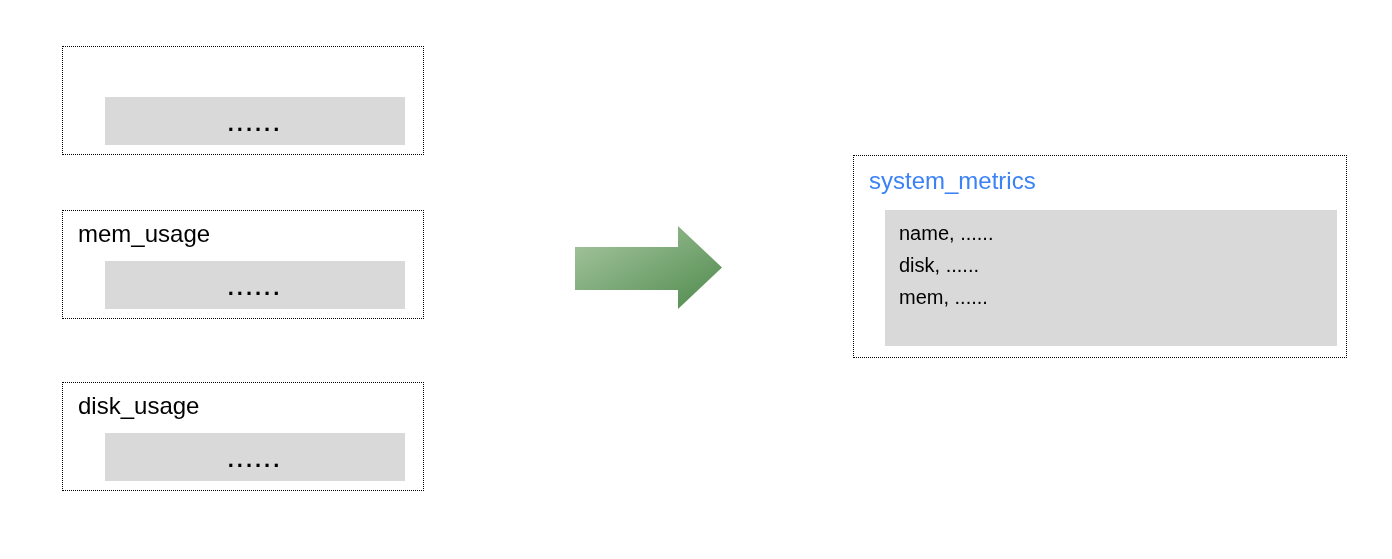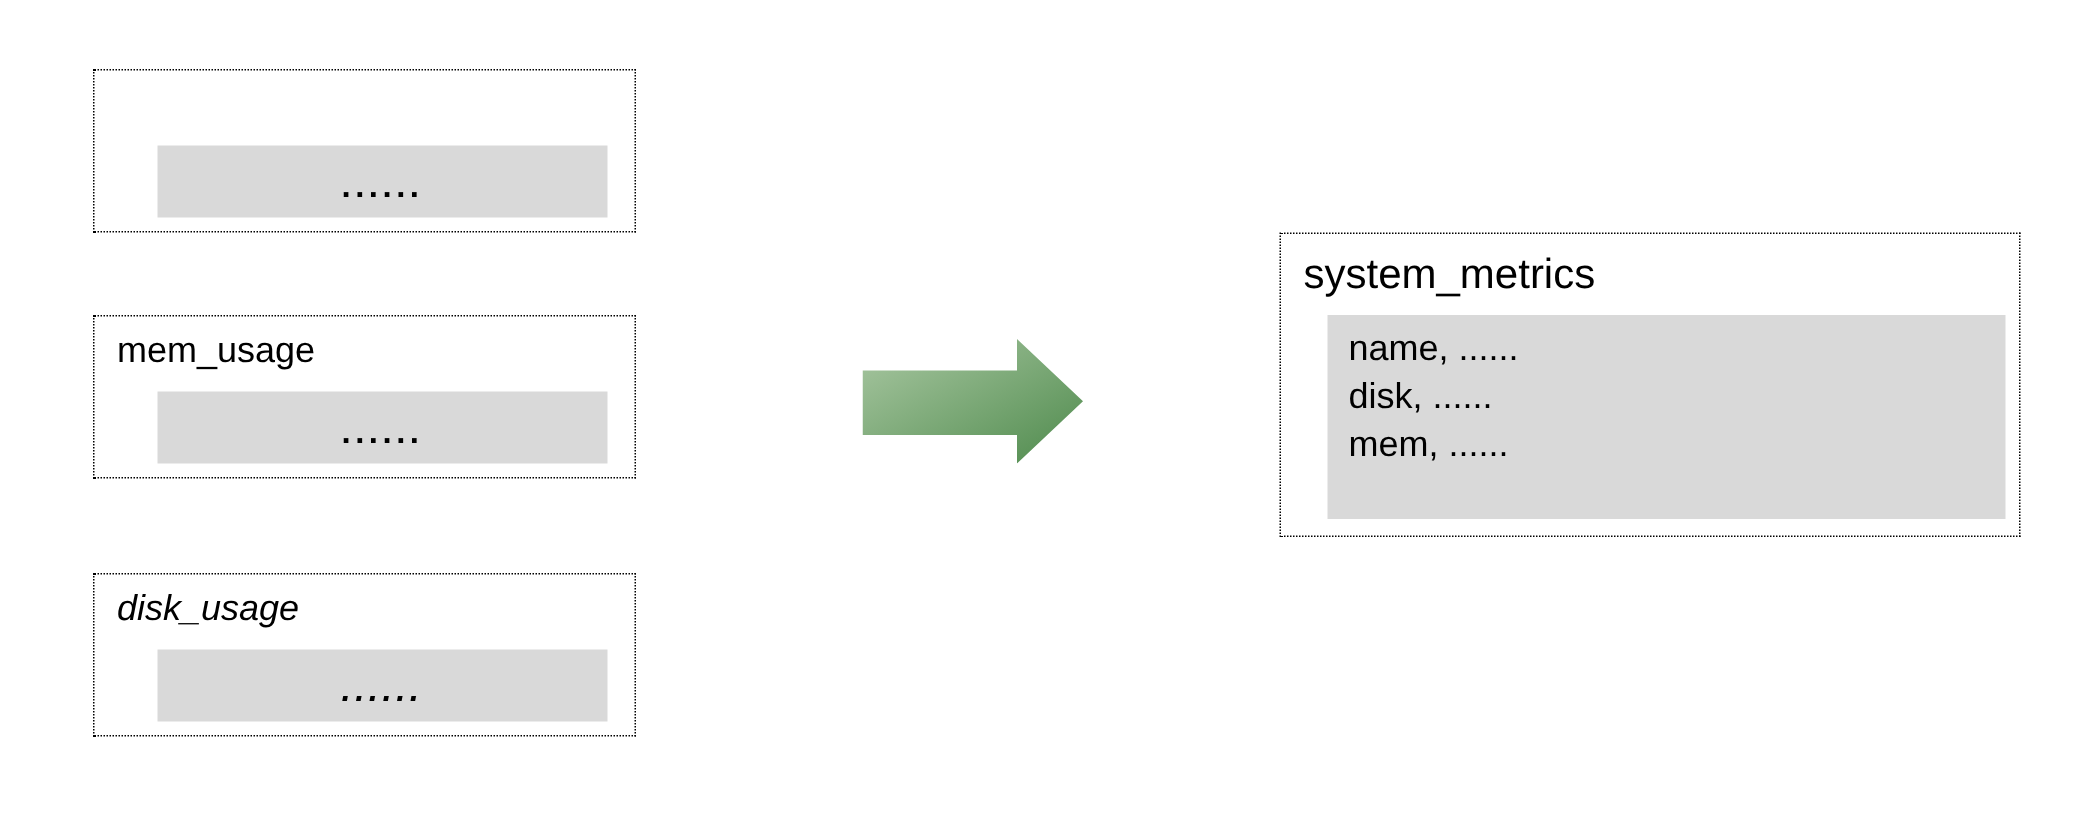--- a/index.html
+++ b/index.html
@@ -21,21 +21,21 @@
     border: 1.5px dotted #000000;
     box-sizing: border-box;
   }
   .src-box {
     left: 62px;
     width: 362px;
     height: 109px;
   }
   .src-box-1 { top: 46px; }
   .src-box-2 { top: 210px; }
-  .src-box-3 { top: 382px; font-style: italic; }
+  .src-box-3 { top: 382px; }
   .box-title {
     position: absolute;
     left: 15px;
     top: 9px;
     font-size: 24px;
     color: #000000;
     white-space: nowrap;
   }
   .src-gray-bar {
     position: absolute;
@@ -66,36 +66,36 @@
   .target-box {
     left: 853px;
     top: 155px;
     width: 494px;
     height: 203px;
   }
   .target-title {
     position: absolute;
     left: 15px;
     top: 11px;
-    font-size: 28px;
-    color: #000000;
+    font-size: 24px;
+    color: #3b82f6;
     white-space: nowrap;
   }
   .target-gray-rect {
     position: absolute;
     left: 31px;
     top: 54px;
     width: 452px;
     height: 136px;
     background: #d9d9d9;
     padding: 7px 0 0 14px;
     box-sizing: border-box;
   }
   .target-row {
-    font-size: 24px;
+    font-size: 20px;
     line-height: 32px;
     color: #000000;
     white-space: nowrap;
   }
 </style>
 </head>
 <body>
 
 <div class="diagram">
 

